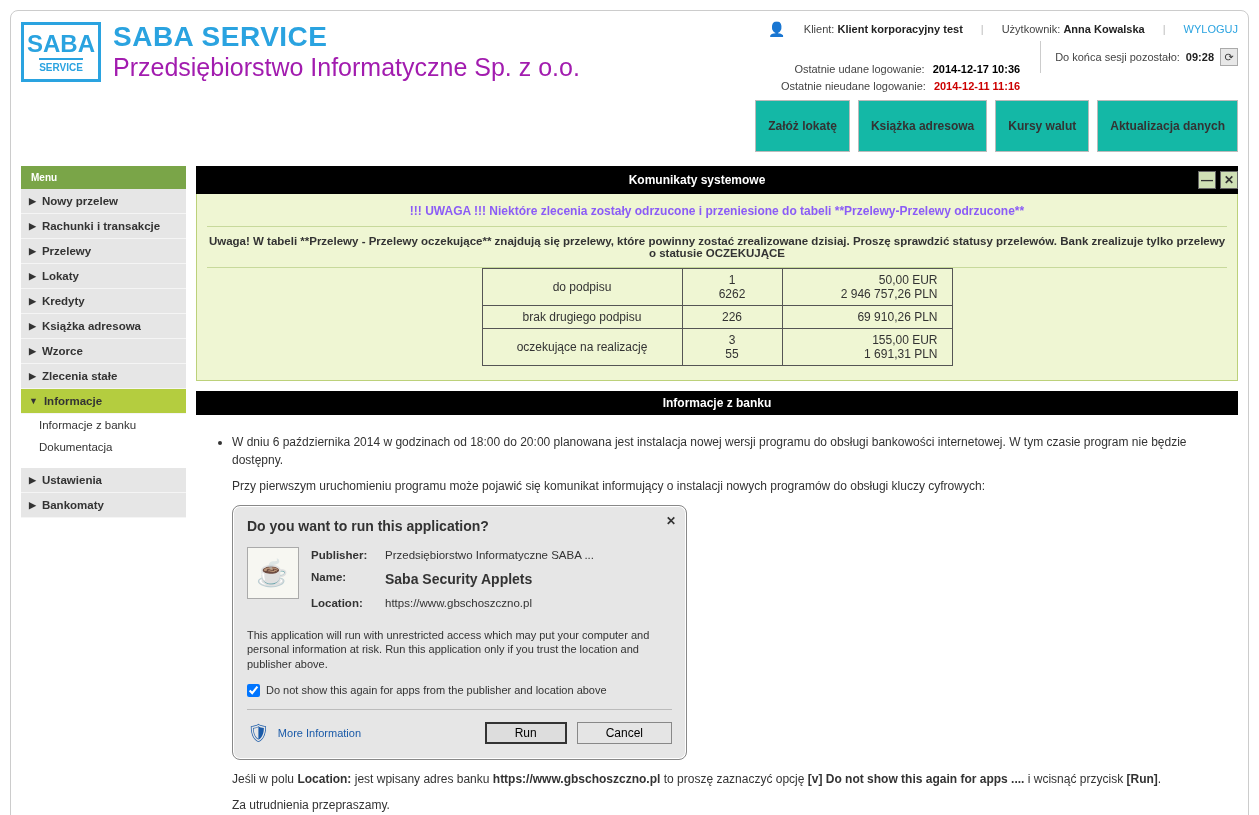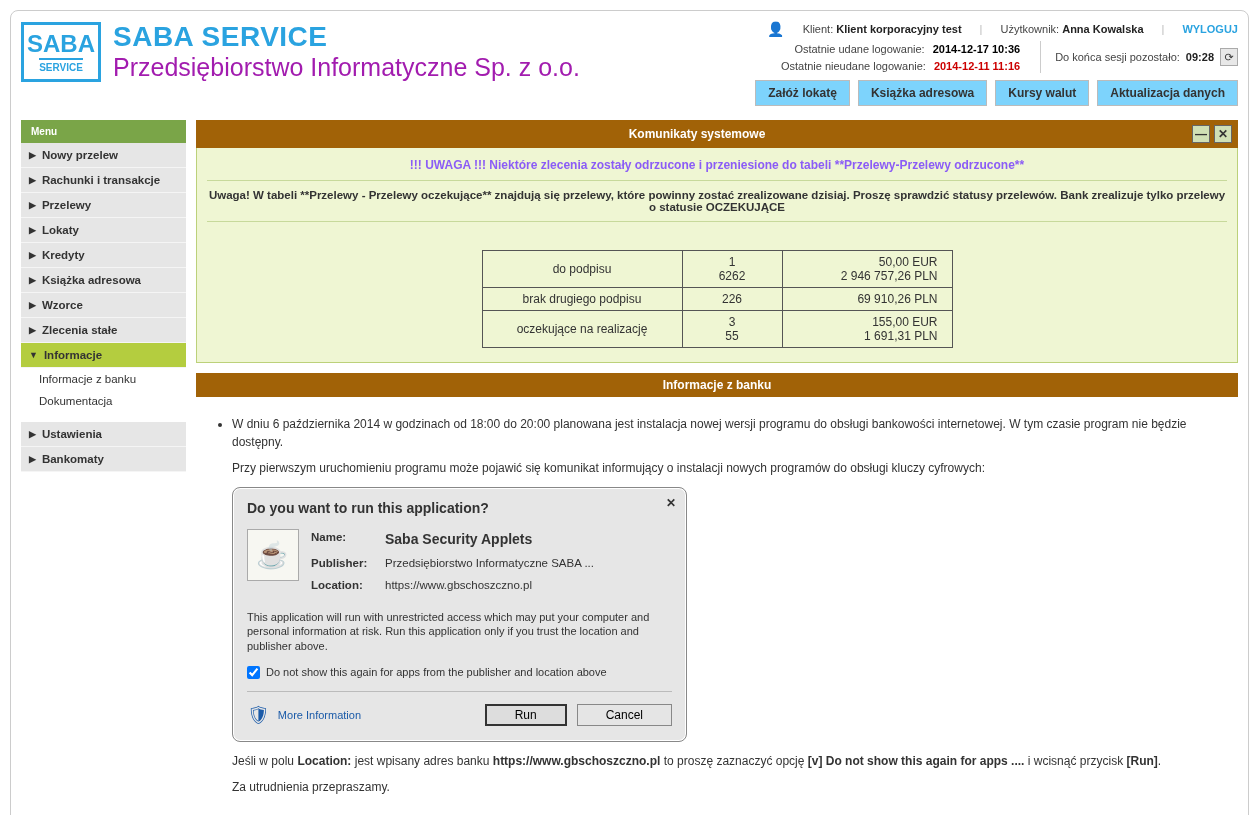--- a/index.html
+++ b/index.html
@@ -14,52 +14,52 @@
 .logo-box .top { font-size: 24px; }
 .logo-box .bot { font-size: 10px; border-top: 2px solid #2aa3e0; padding-top: 2px; }
 .logo-text .line1 { font-size: 28px; font-weight: bold; color: #2aa3e0; letter-spacing: 0.5px; }
 .logo-text .line2 { font-size: 25px; color: #a21caf; }
 
 .header-right { text-align: right; font-size: 11px; }
 .client-row { display: flex; justify-content: flex-end; gap: 18px; align-items: center; margin-bottom: 4px; }
 .client-row .ico { font-size: 14px; color: #6b8536; }
 .lbl { color: #444; }
 .val { font-weight: bold; color: #222; }
-.logout-link { color: #2aa3e0; font-weight: bold; }
+.logout-link { color: #2aa3e0; font-weight: normal; }
 .login-info { display: flex; justify-content: flex-end; gap: 20px; align-items: flex-start; }
-.login-left { text-align: right; line-height: 1.5; }
+.login-left { text-align: right; line-height: 1.5; margin-top: 20px; }
 .login-left .row { display: flex; gap: 8px; justify-content: flex-end; }
 .red { color: #c00; font-weight: bold; }
 .blk { color: #000; font-weight: bold; }
 .session-row { display: flex; align-items: center; gap: 6px; }
 .session-row .refresh-btn { width: 18px; height: 18px; border: 1px solid #aaa; background: #e8e8e8; font-size: 11px; cursor: pointer; display:inline-flex; align-items:center; justify-content:center; }
 
 .toolbar { display: flex; justify-content: flex-end; gap: 8px; margin-top: 6px; }
-.toolbar button { background: #7dd3fc; border: 1px solid #bbb; padding: 5px 12px; font-weight: bold; font-size: 12px; color: #333; cursor: pointer; }
+.toolbar button { background: #14b8a6; border: 1px solid #bbb; padding: 18px 12px; font-weight: bold; font-size: 12px; color: #333; cursor: pointer; }
 
 
 .body-area { display: flex; gap: 10px; margin-top: 8px; }
 .sidebar { width: 165px; }
 .menu-header { background: #7aa548; color: #fff; font-weight: bold; padding: 6px 10px; font-size: 10px; }
 .menu-item { display:flex; align-items:center; gap:6px; background: #e6e6e6; border-bottom: 1px solid #f5f5f5; padding: 6px 8px; font-weight: bold; font-size: 11.5px; cursor: pointer; }
 .menu-item .arrow { font-size: 9px; color: #333; }
 .menu-item.active { background: #b4cd3f; }
 .menu-item.active .arrow { color: #333; }
 .sub-item { padding: 5px 0 5px 18px; font-size: 11.5px; color: #333; cursor: pointer; background:#fff; }
 .menu-sep { height: 10px; background: #fff; }
 
 .main { flex: 1; min-width: 0; }
-.panel-header { background: #a16207; color: #fff; font-weight: bold; text-align: center; padding: 5px 6px; position: relative; font-size: 12px; display:flex; align-items:center;justify-content:space-between; }
+.panel-header { background: #000000; color: #fff; font-weight: bold; text-align: center; padding: 5px 0; position: relative; font-size: 12px; display:flex; align-items:center;justify-content:space-between; }
 .panel-header .title { flex:1; text-align:center; }
 .panel-header .ctrls { display:flex; gap:4px; }
 .panel-header .ctrl-btn { width: 18px; height: 18px; border: 1px solid #666; background: #d0e0b5; color: #333; font-weight: bold; font-size: 12px; cursor:pointer; display:inline-flex; align-items:center; justify-content:center; }
 
 .sys-body { background: #eff6d3; border: 1px solid #bcd17a; border-top:none; padding: 6px 10px 14px 10px; }
 .alert-red { color: #8b5cf6; font-weight: bold; text-align: center; padding: 4px 0 8px 0; font-size: 12px; border-bottom:1px solid #c7d99b; margin-bottom:4px; }
-.alert-info { text-align: center; font-weight: bold; font-size: 11.5px; padding: 4px 0 8px 0; border-bottom:1px solid #c7d99b; margin-bottom:28px; }
+.alert-info { text-align: center; font-weight: bold; font-size: 11.5px; padding: 4px 0 8px 0; border-bottom:1px solid #c7d99b; margin-bottom:0; }
 
 .status-table { margin: 0 auto; border-collapse: collapse; }
 .status-table th, .status-table td { border: 1px solid #555; padding: 4px 14px; font-size: 12px; }
 .status-table th { font-weight: bold; text-align: center; }
 .status-table td.name { text-align: center; min-width: 200px; }
 .status-table td.cnt { text-align: center; min-width: 100px; }
 .status-table td.amt { text-align: right; min-width: 170px; }
 
 .bank-body { background: #fff; padding: 10px 16px 14px 16px; font-size: 12px; line-height:1.5; }
 .bank-body ul { list-style: disc; padding-left: 20px; }
@@ -245,26 +245,26 @@
         <p>W dniu 6 października 2014 w godzinach od 18:00 do 20:00 planowana jest instalacja nowej wersji programu do obsługi bankowości internetowej. W tym czasie program nie będzie dostępny.</p>
         <p>Przy pierwszym uruchomieniu programu może pojawić się komunikat informujący o instalacji nowych programów do obsługi kluczy cyfrowych:</p>
 
         <div class="dialog">
           <span class="close-x">✕</span>
           <div class="dlg-title">Do you want to run this application?</div>
           <div class="dlg-row">
             <div class="java-icon">☕</div>
             <div class="fields">
               <div class="frow">
+                        <span class="flbl">Publisher:</span>
+                <span>Przedsiębiorstwo Informatyczne SABA  ...</span>
+                      </div>
+              <div class="frow">
                         <span class="flbl">Name:</span>
                 <span class="fname">Saba Security Applets</span>
-                      </div>
-              <div class="frow">
-                        <span class="flbl">Publisher:</span>
-                <span>Przedsiębiorstwo Informatyczne SABA  ...</span>
                       </div>
               <div class="frow">
                         <span class="flbl">Location:</span>
                 <span>https://www.gbschoszczno.pl</span>
                       </div>
             </div>
           </div>
           <div class="warn">This application will run with unrestricted access which may put your computer and personal information at risk. Run this application only if you trust the location and publisher above.</div>
           <div class="chk-row">
             <input type="checkbox" checked="" style="">

